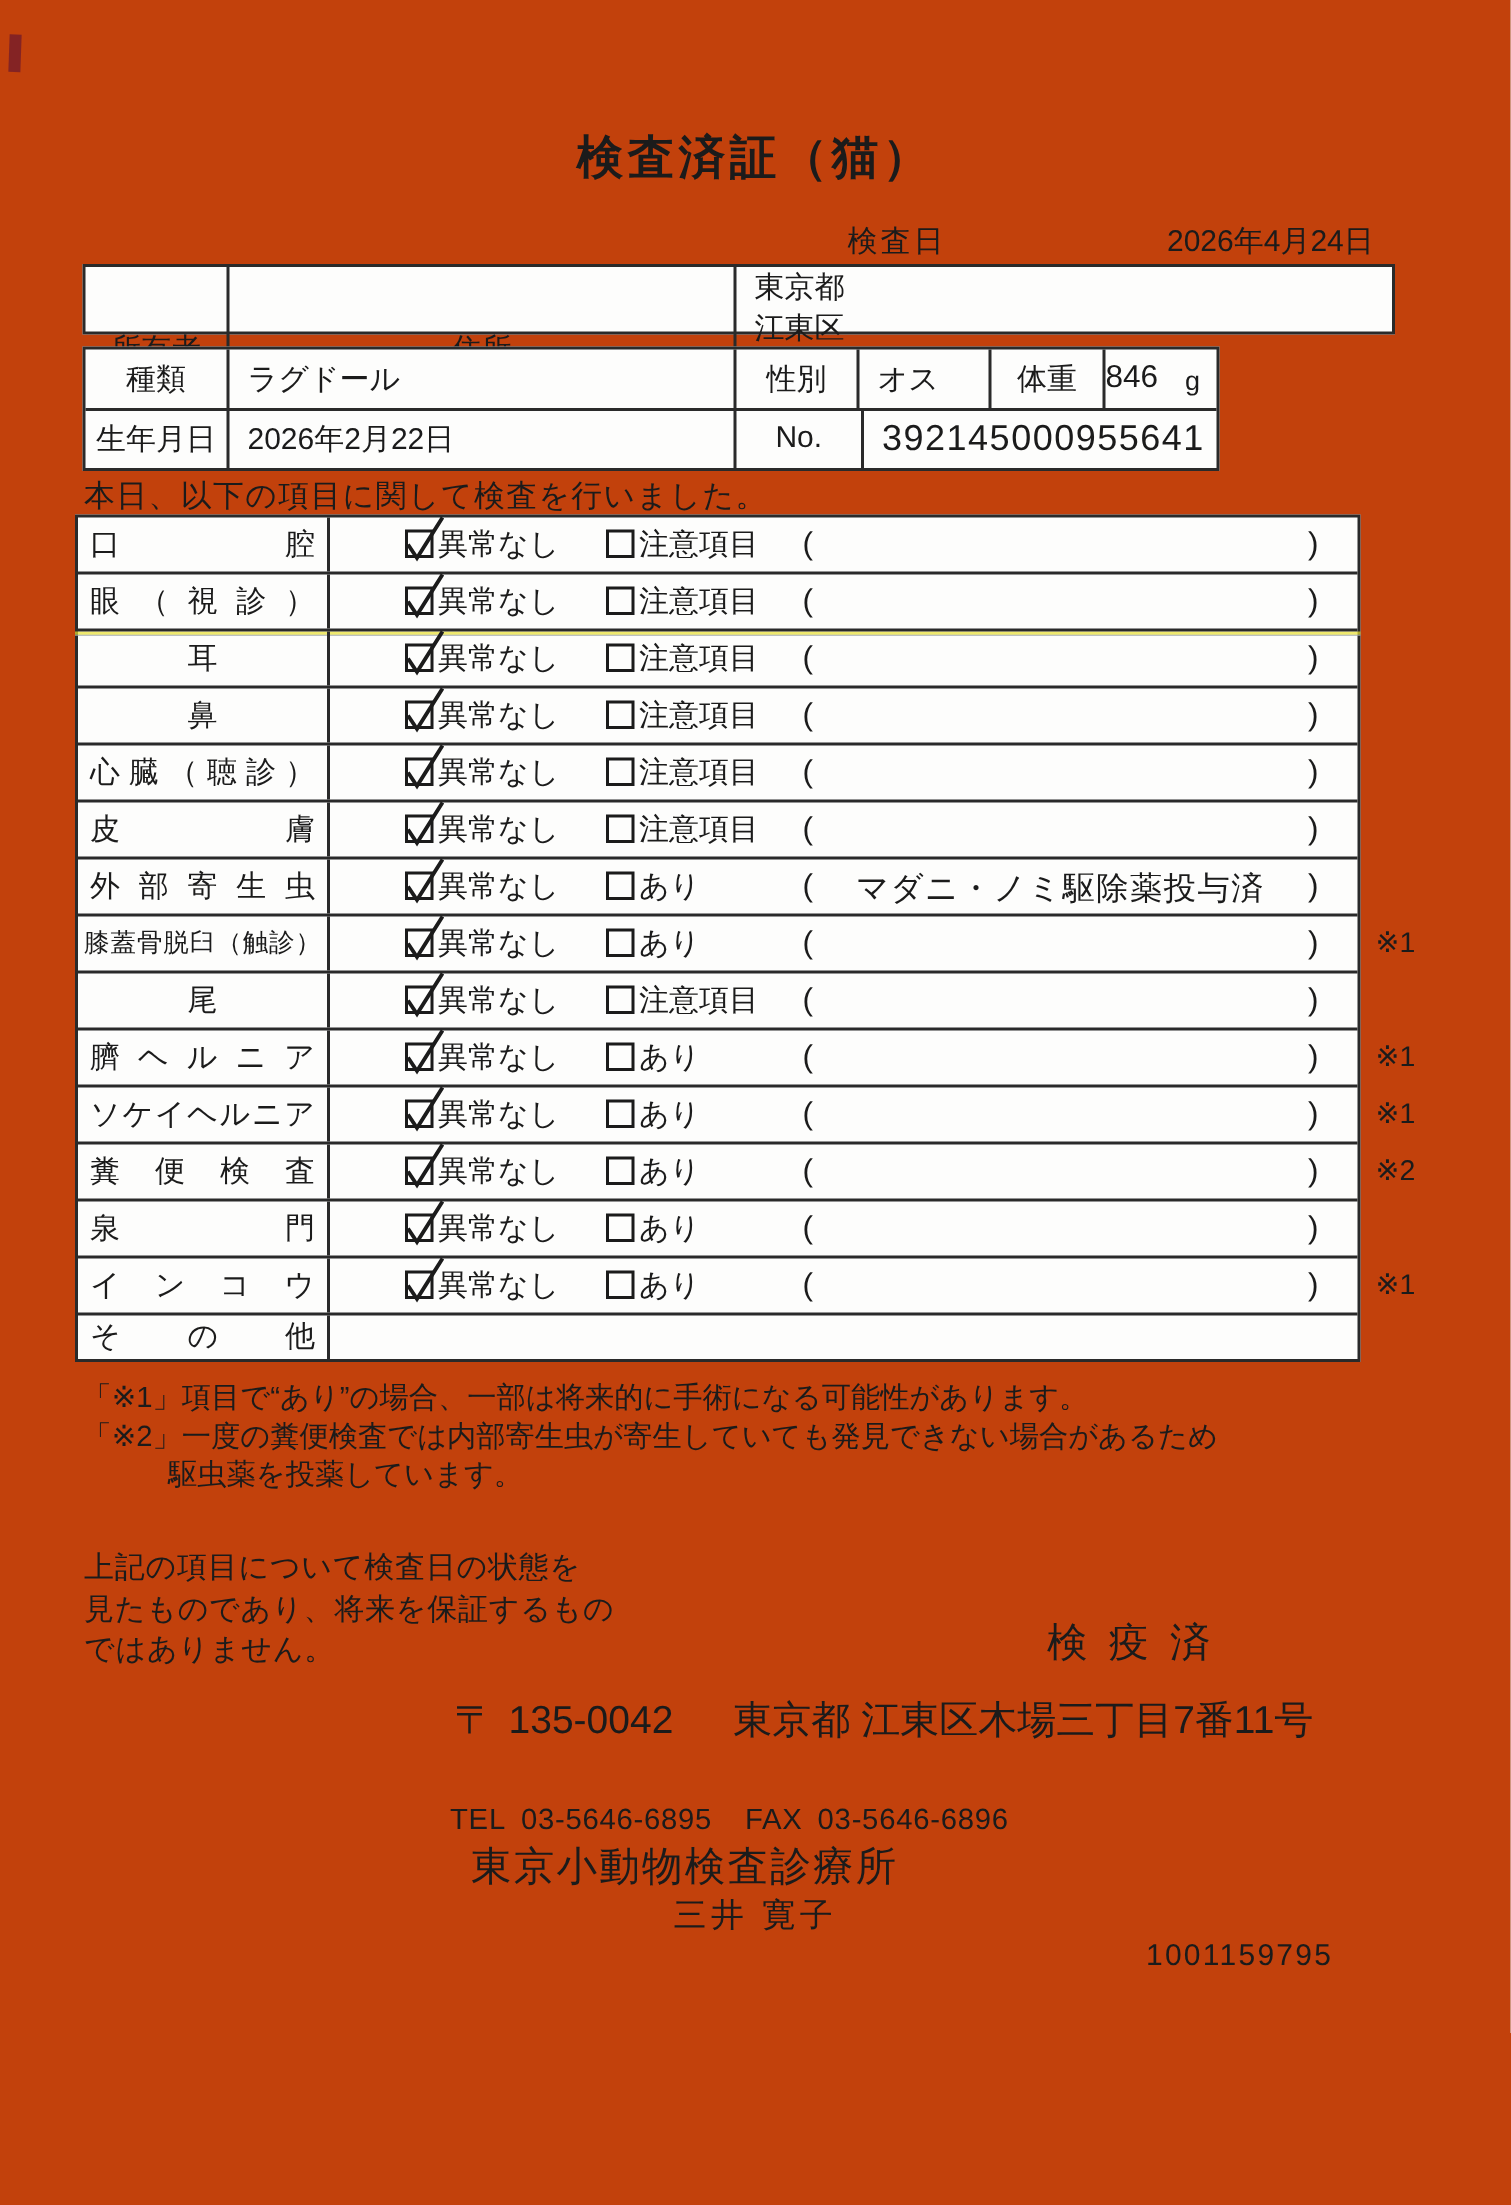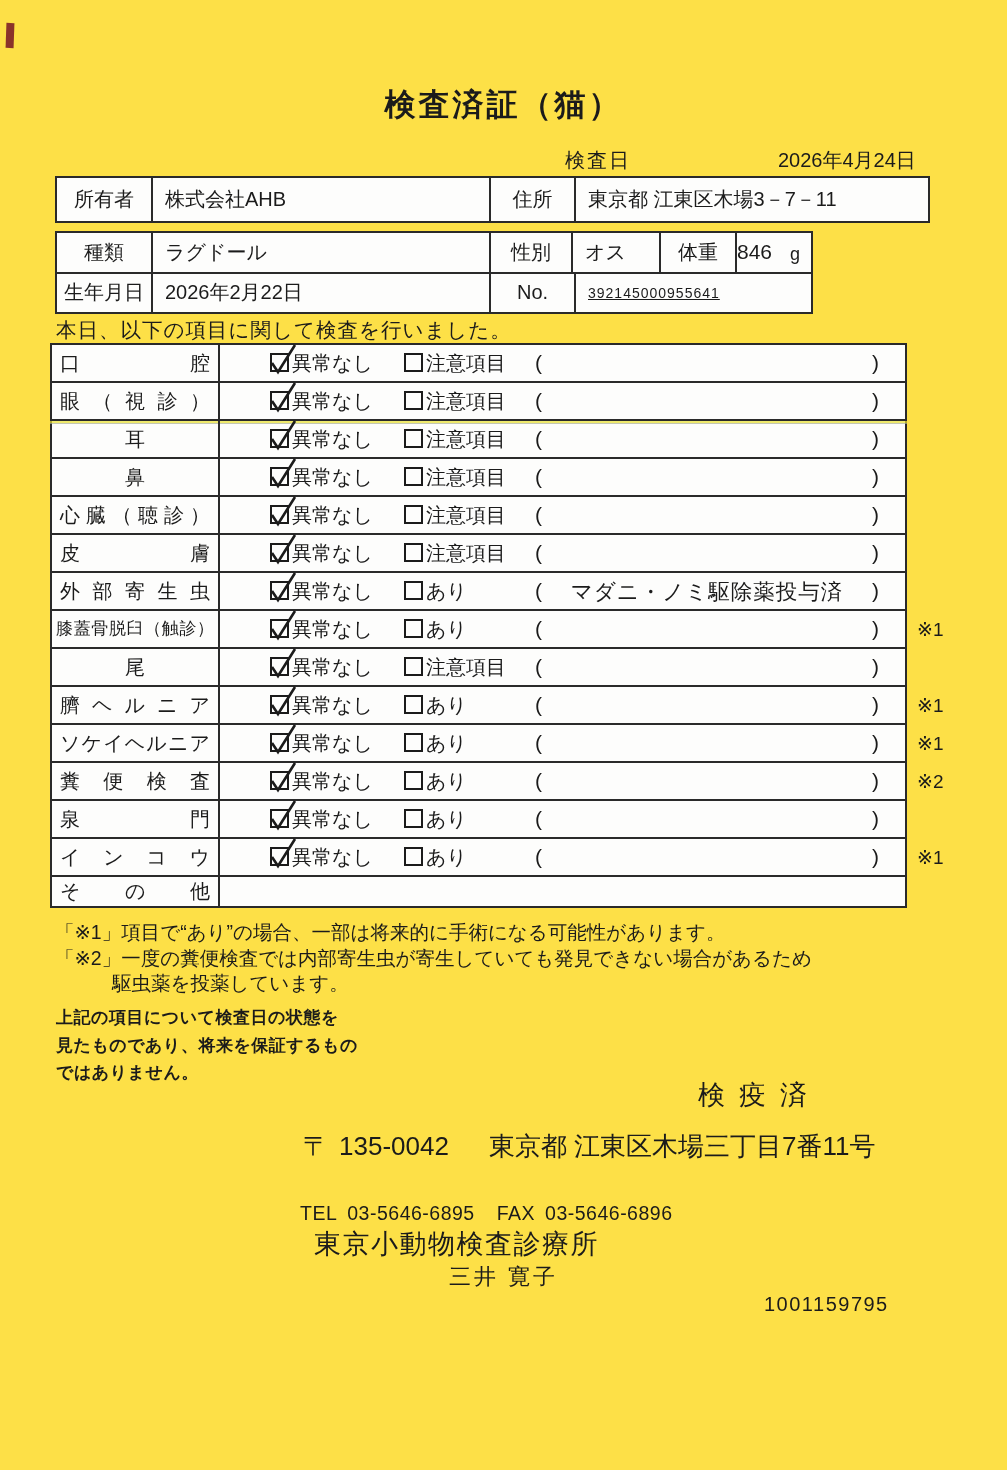--- a/index.html
+++ b/index.html
@@ -1,16 +1,16 @@
 <!DOCTYPE html>
 <html><head>
 <meta charset="utf-8">
 <style>
   html,body{margin:0;padding:0;background:#d9d9d9;}
-  .page{position:relative;width:1007px;height:1470px;margin:0 auto;background:#fde047;
+  .page{position:relative;width:1007px;height:1470px;margin:0 auto;background:#c2410c;
         font-family:"Liberation Sans","DejaVu Sans",sans-serif;color:#1b1b1b;overflow:hidden;}
 
   .scan-mark{position:absolute;left:6px;top:23px;width:8px;height:25px;background:#7d2027;
              transform:rotate(2deg);opacity:.9;}
 
   .title{position:absolute;top:84px;left:0;width:100%;text-align:center;
          font-size:31px;font-weight:bold;letter-spacing:3px;}
 
   .exam-date-label{position:absolute;top:147px;left:565px;font-size:20px;letter-spacing:2px;}
   .exam-date-value{position:absolute;top:147px;left:778px;font-size:20px;}
@@ -21,21 +21,21 @@
   .grid-row{display:grid;flex:1;}
   .row-a{grid-template-columns:96px 338px 82px 88px 76px 1fr;border-bottom:2px solid #2a2a2a;}
   .row-b{grid-template-columns:96px 338px 85px 1fr;}
   .cell{display:flex;align-items:center;font-size:20px;box-sizing:border-box;}
   .cell.lab{justify-content:center;border-right:2px solid #2a2a2a;}
   .cell.val{padding-left:12px;border-right:2px solid #2a2a2a;}
   .cell.last{border-right:none;}
   .cell.weight{justify-content:flex-end;gap:18px;padding-right:18px;}
   .cell.weight .wv{font-size:21px;}
   .cell.weight .wu{font-size:18px;padding-top:4px;}
-  .cell.no-val{font-size:14px;letter-spacing:1px;text-decoration:underline;}
+  .cell.no-val{font-size:24px;letter-spacing:1px;}
 
   .intro{position:absolute;top:316px;left:56px;font-size:20.5px;letter-spacing:1px;}
 
   .exam-table{position:absolute;top:343px;left:50px;width:853px;border:2px solid #2a2a2a;
               box-sizing:content-box;background:#fdfdfc;}
   .exam-row{position:relative;display:flex;height:36px;border-bottom:2px solid #2a2a2a;}
   .exam-row:last-child{border-bottom:none;font-family:Liberation Serif, serif;}
   .exam-row.short{height:29px;}
   .exam-label{width:168px;border-right:2px solid #2a2a2a;box-sizing:border-box;
               font-size:20px;line-height:36px;padding:0 8px;
@@ -54,22 +54,22 @@
          align-items:center;justify-content:space-between;font-size:21px;}
   .paren-text{flex:1;text-align:center;font-size:21.5px;letter-spacing:1px;}
   .row-note{position:absolute;left:calc(100% + 12px);top:50%;transform:translateY(-50%);
             font-size:19px;white-space:nowrap;}
   .scan-line{position:absolute;left:-2px;width:857px;top:76px;height:3px;
              background:linear-gradient(180deg,#e8e02f 55%,#8593cf 100%);opacity:.7;pointer-events:none;}
 
   .footnotes{position:absolute;top:920px;left:55px;font-size:19.5px;line-height:25.5px;}
   .fn-indent{padding-left:57px;}
 
-  .disclaimer{position:absolute;top:1004px;left:56px;font-size:17px;line-height:27.5px;
-              white-space:pre-line;letter-spacing:0.5px;font-weight:bold;}
+  .disclaimer{position:absolute;top:1032px;left:56px;font-size:20px;line-height:27.5px;
+              white-space:pre-line;letter-spacing:0.5px;}
   .stamp{position:absolute;top:1077px;left:698px;font-size:27px;letter-spacing:14px;}
 
   .postal-line{position:absolute;top:1129px;left:303px;font-size:26px;}
   .postal-line .gap{display:inline-block;width:40px;}
   .telfax-line{position:absolute;top:1178px;left:300px;font-size:19.5px;letter-spacing:0.5px;margin-top:24px;}
   .telfax-line .gap2{display:inline-block;width:22px;}
   .sp{display:inline-block;width:10px;}
   .clinic-name{position:absolute;top:1226px;left:314px;font-size:27px;letter-spacing:1.5px;}
   .vet-name{position:absolute;top:1262px;left:449px;font-size:22px;letter-spacing:3px;}
   .doc-number{position:absolute;top:1293px;left:764px;font-size:20px;letter-spacing:1.5px;}
@@ -81,21 +81,20 @@
 
   <div class="scan-mark"></div>
 
   <div class="title">検査済証（猫）</div>
 
   <span class="exam-date-label">検査日</span>
   <span class="exam-date-value">2026年4月24日</span>
 
   <div class="box box1">
     <div class="cell lab">所有者</div>
-    <div class="cell val">株式会社AHB</div>
     <div class="cell lab">住所</div>
     <div class="cell val last">東京都 江東区木場3－7－11</div>
   </div>
 
   <div class="box box2">
     <div class="grid-row row-a">
       <div class="cell lab">種類</div>
       <div class="cell val">ラグドール</div>
       <div class="cell lab">性別</div>
       <div class="cell val">オス</div>

